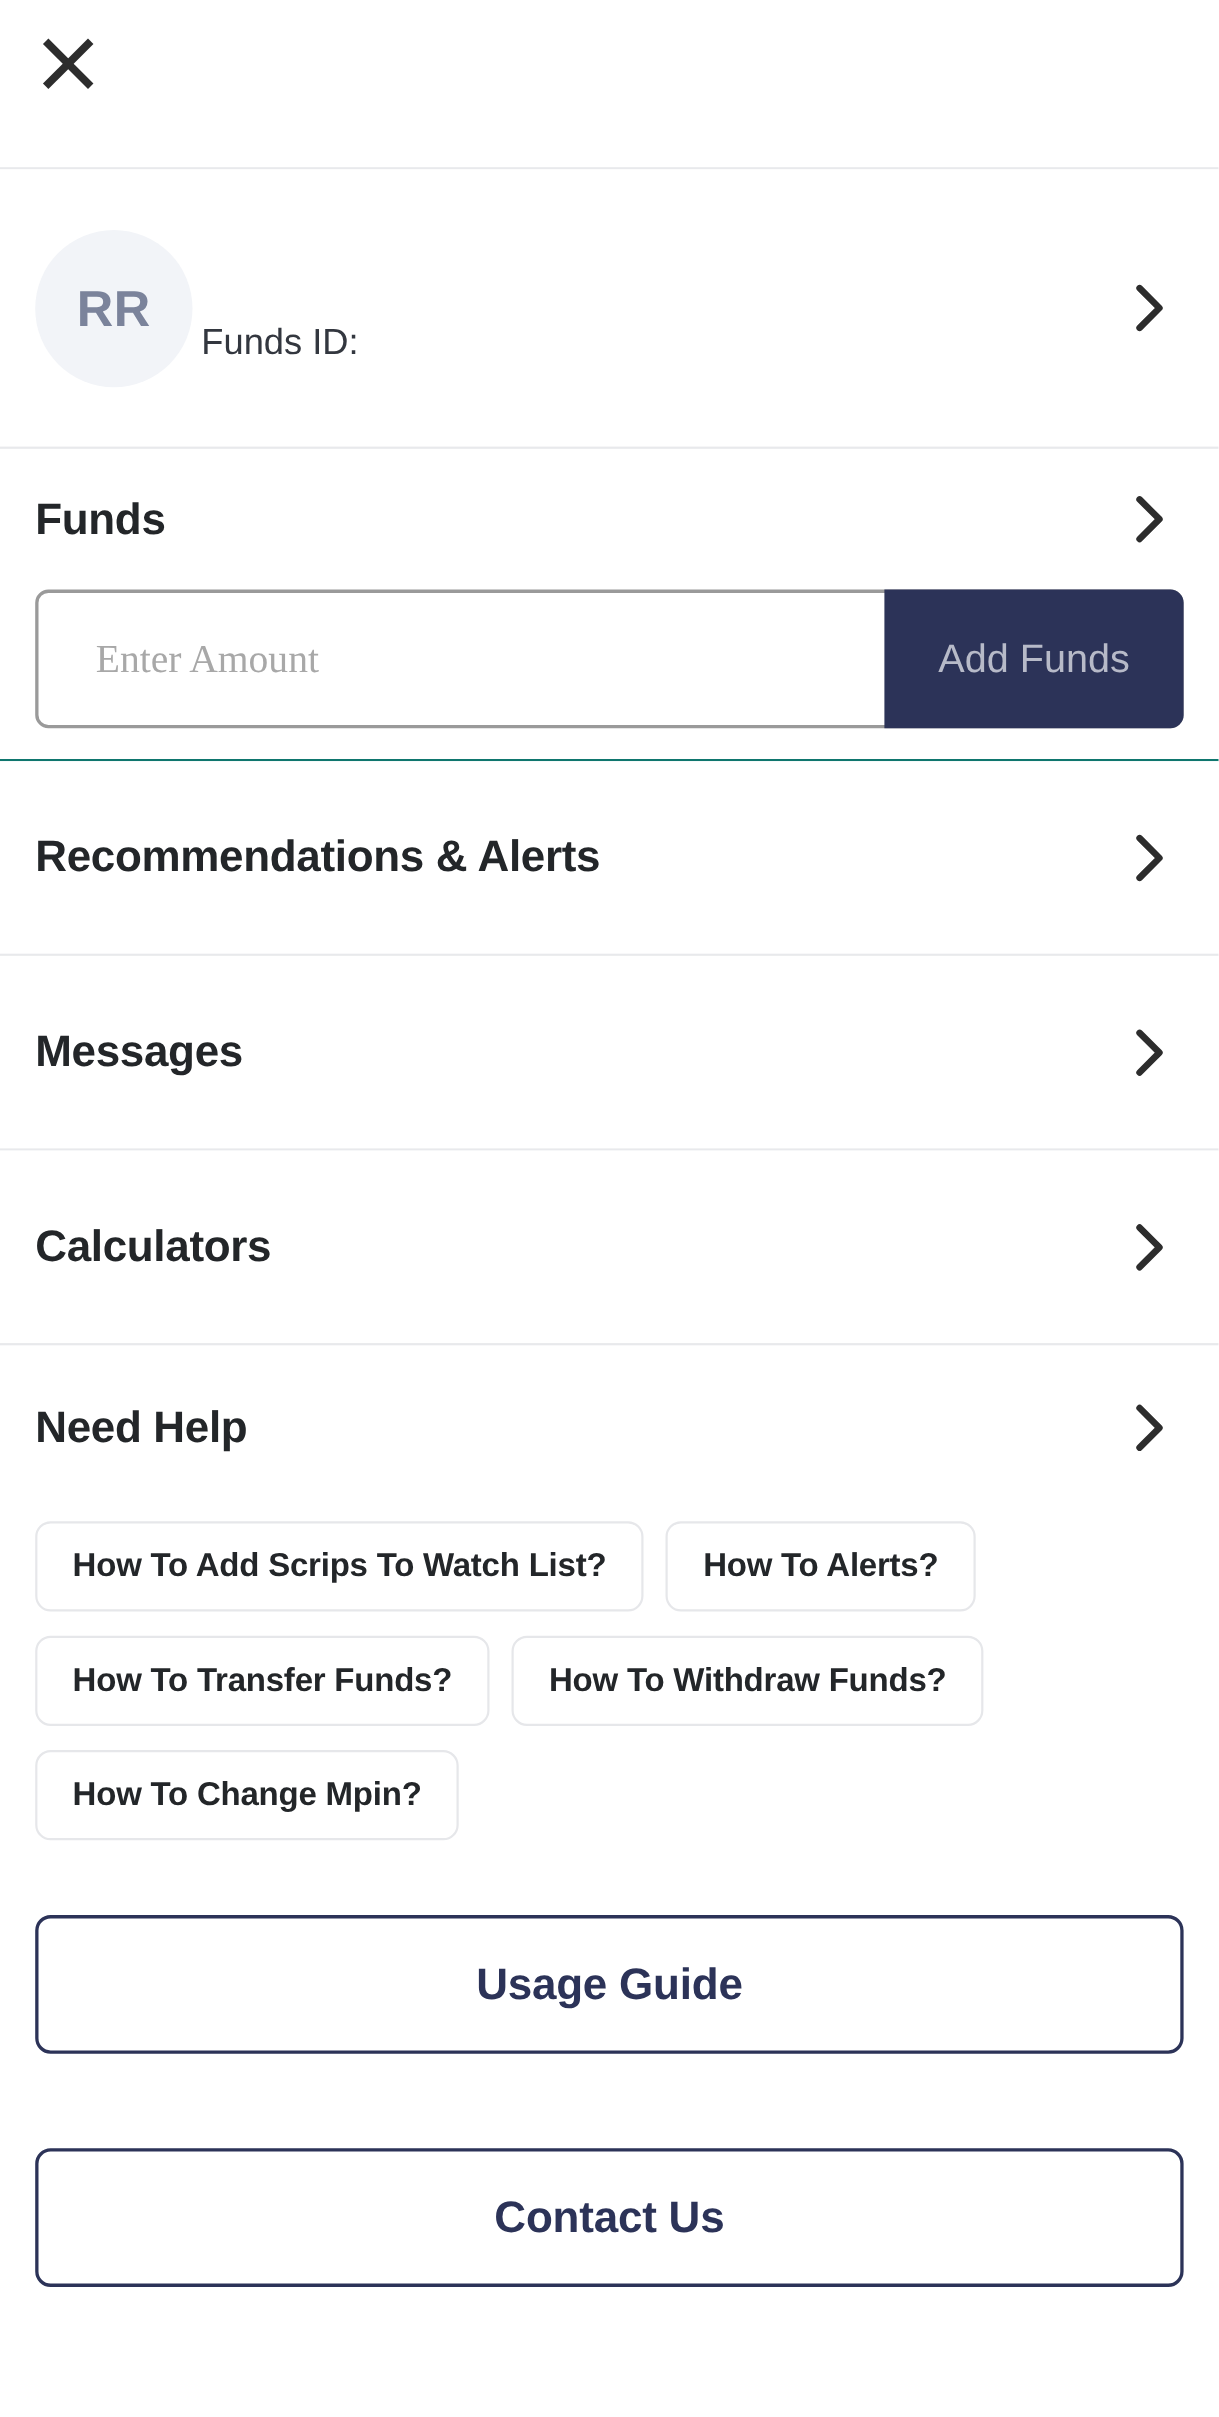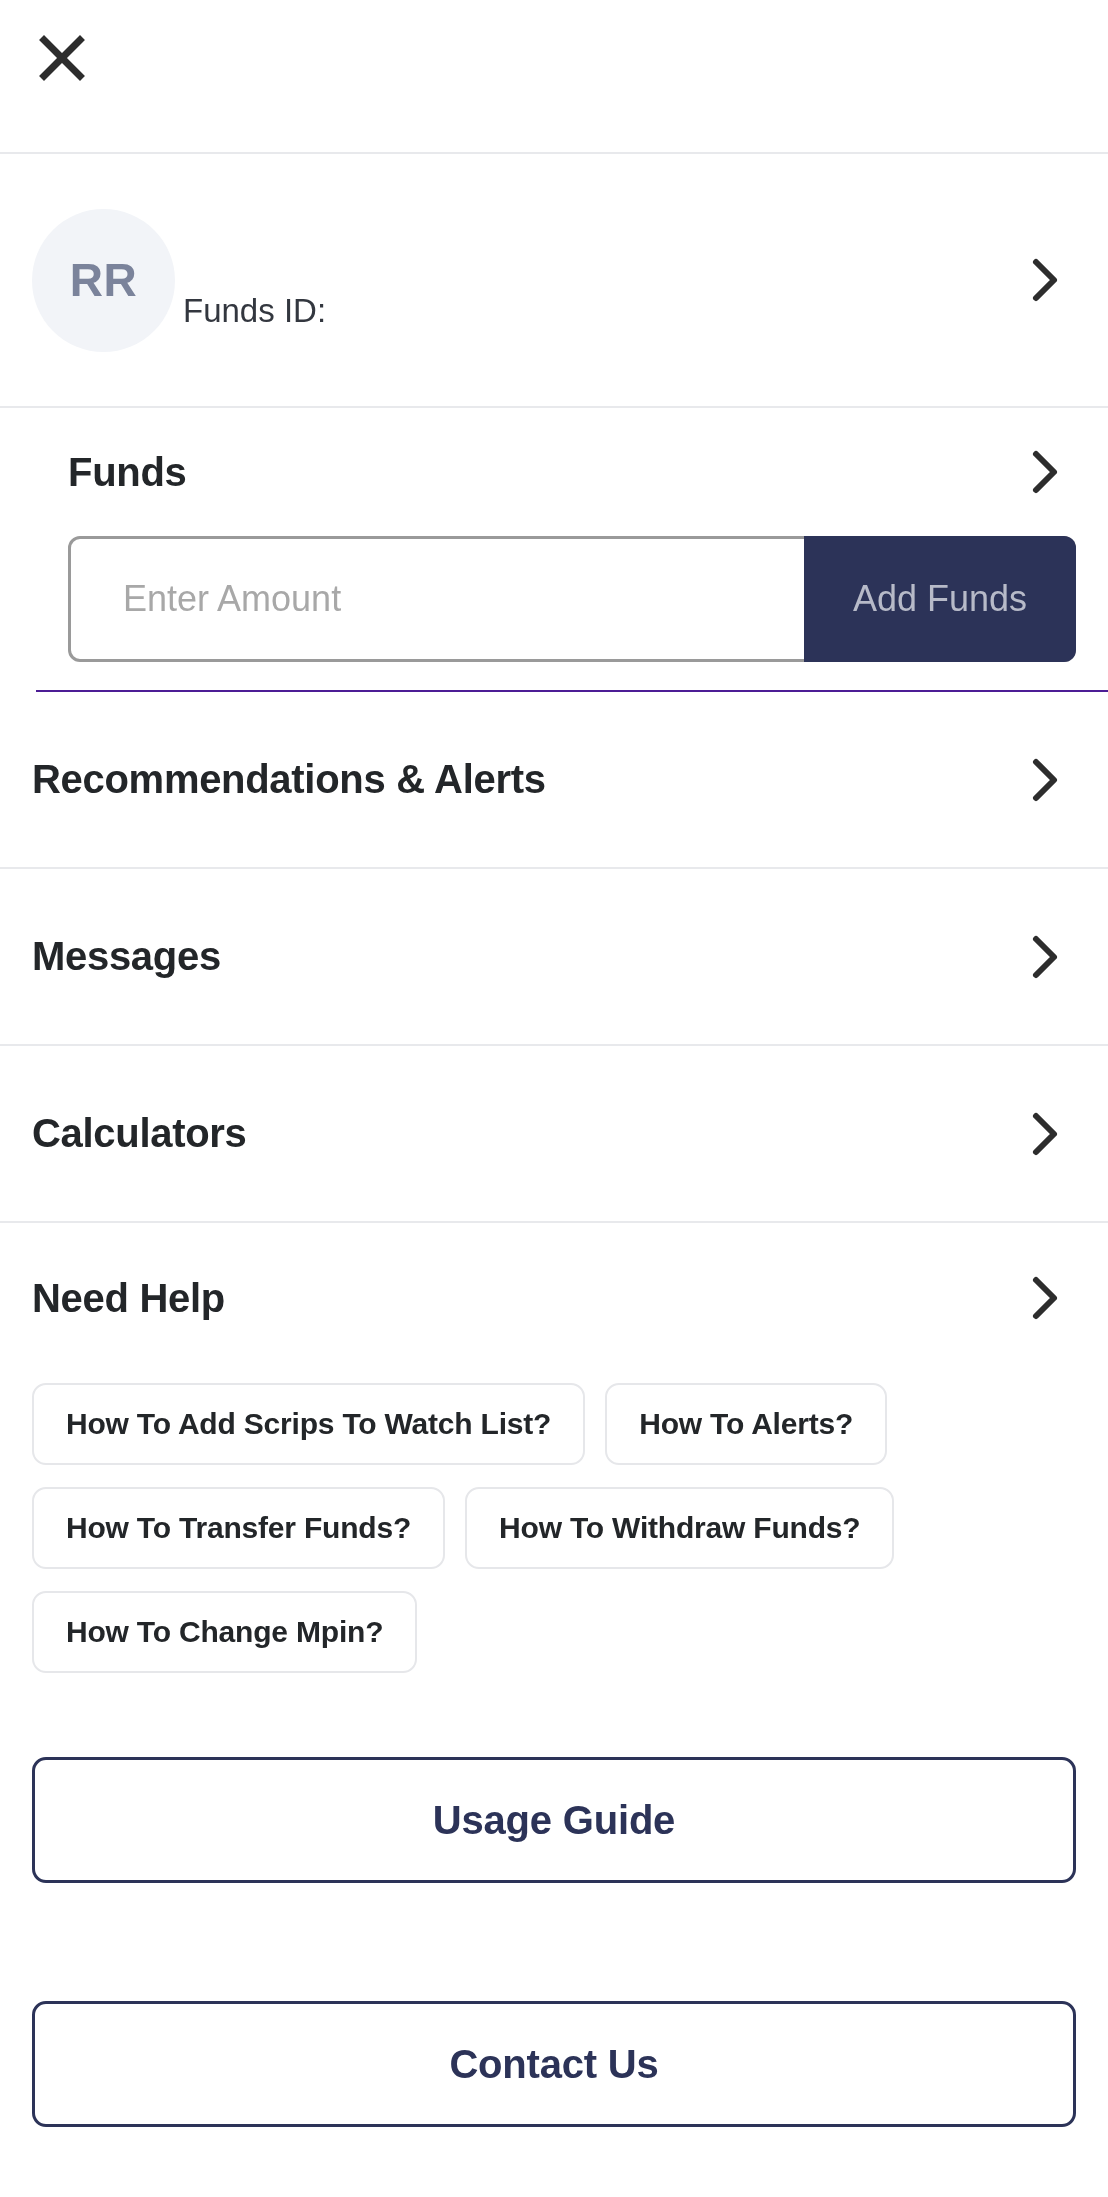--- a/index.html
+++ b/index.html
@@ -108,23 +108,22 @@
   }
   .userid-value {
     font-size: 33px;
     color: #33373f;
     font-weight: 400;
     white-space: nowrap;
   }
 
   
   .funds-block {
-    border-bottom: 2px solid #4c1d95;
+    border-bottom: 2px solid #0f766e;
     padding-bottom: 28px;
-    margin-left: 36px;
   }
   .funds-head {
     height: 128px;
     display: flex;
     align-items: center;
     justify-content: space-between;
     padding: 0 34px 0 32px;
     cursor: pointer;
   }
   .section-title {
@@ -140,21 +139,21 @@
     align-items: stretch;
     height: 126px;
     position: relative;
   }
   .amount-input {
     flex: 1 1 auto;
     height: 126px;
     border: 3px solid #9a9a9a;
     border-radius: 12px;
     font-size: 36px;
-    font-family: Liberation Sans, sans-serif;
+    font-family: Liberation Serif, serif;
     color: #6d28d9;
     padding: 0 0 0 52px;
     background: #ffffff;
     outline: none;
     position: relative;
     z-index: 1;
   }
   .amount-input::placeholder {
     color: #a8a8a8;
     font-size: 36px;
@@ -211,21 +210,21 @@
     font-size: 30px;
     font-weight: 700;
     color: #232629;
     cursor: pointer;
     font-family: "Liberation Sans", sans-serif;
     white-space: nowrap;
     letter-spacing: -0.2px;
   }
 
   .wide-btn {
-    margin: 16px 32px;
+    margin: 0 32px;
     height: 126px;
     border: 3px solid #2c3358;
     border-radius: 14px;
     background: #ffffff;
     color: #2c3358;
     font-size: 40px;
     font-weight: 700;
     font-family: "Liberation Sans", sans-serif;
     display: flex;
     align-items: center;

